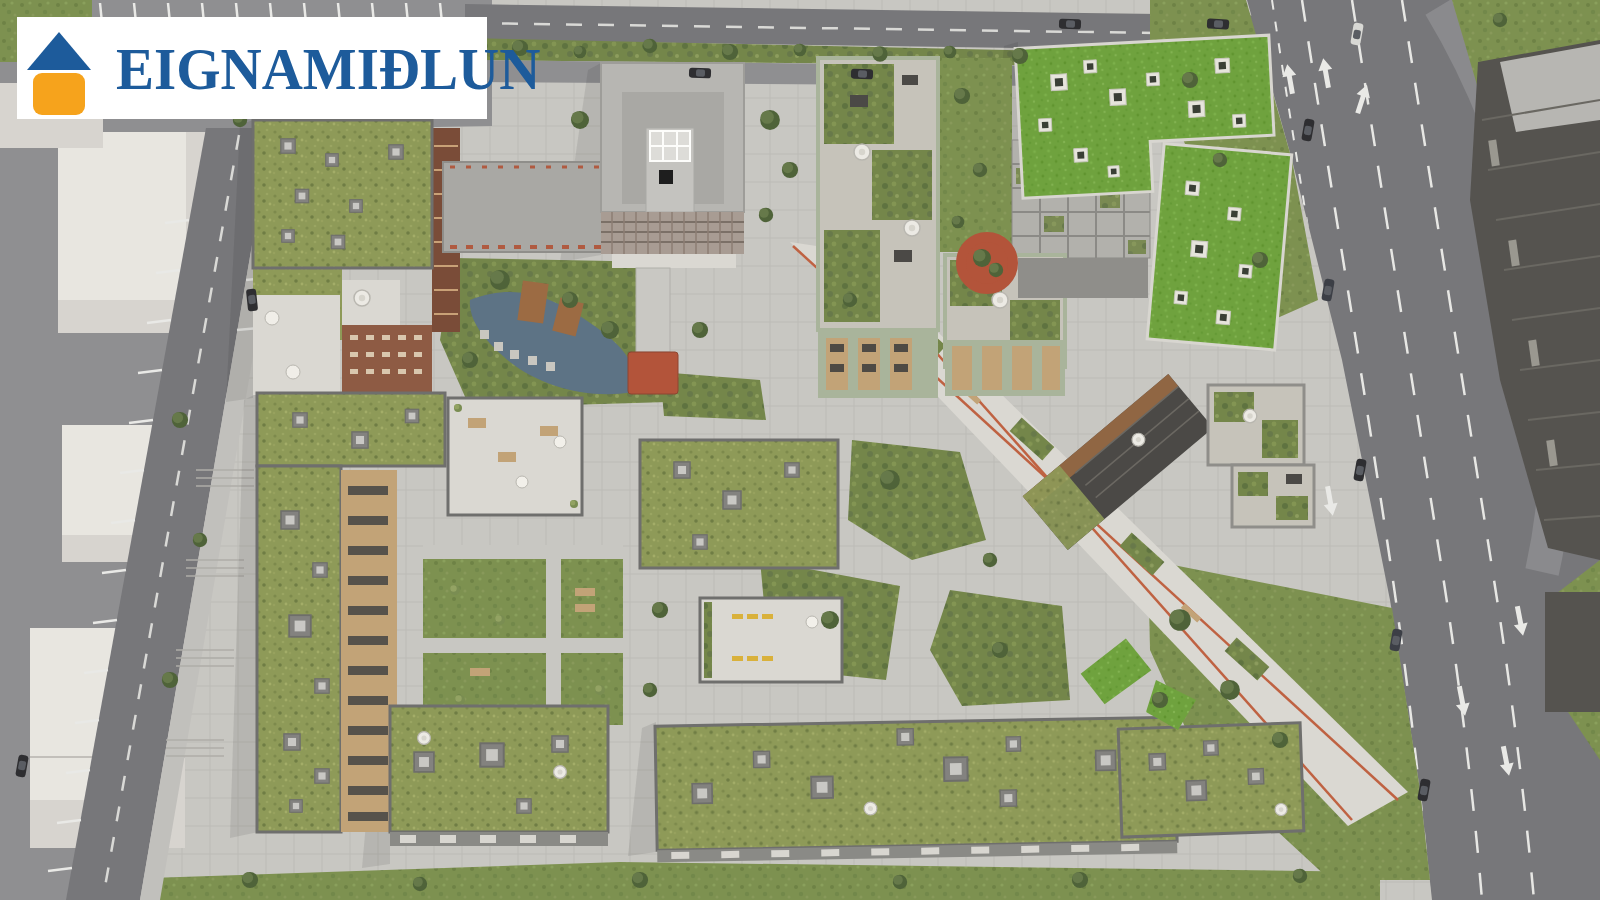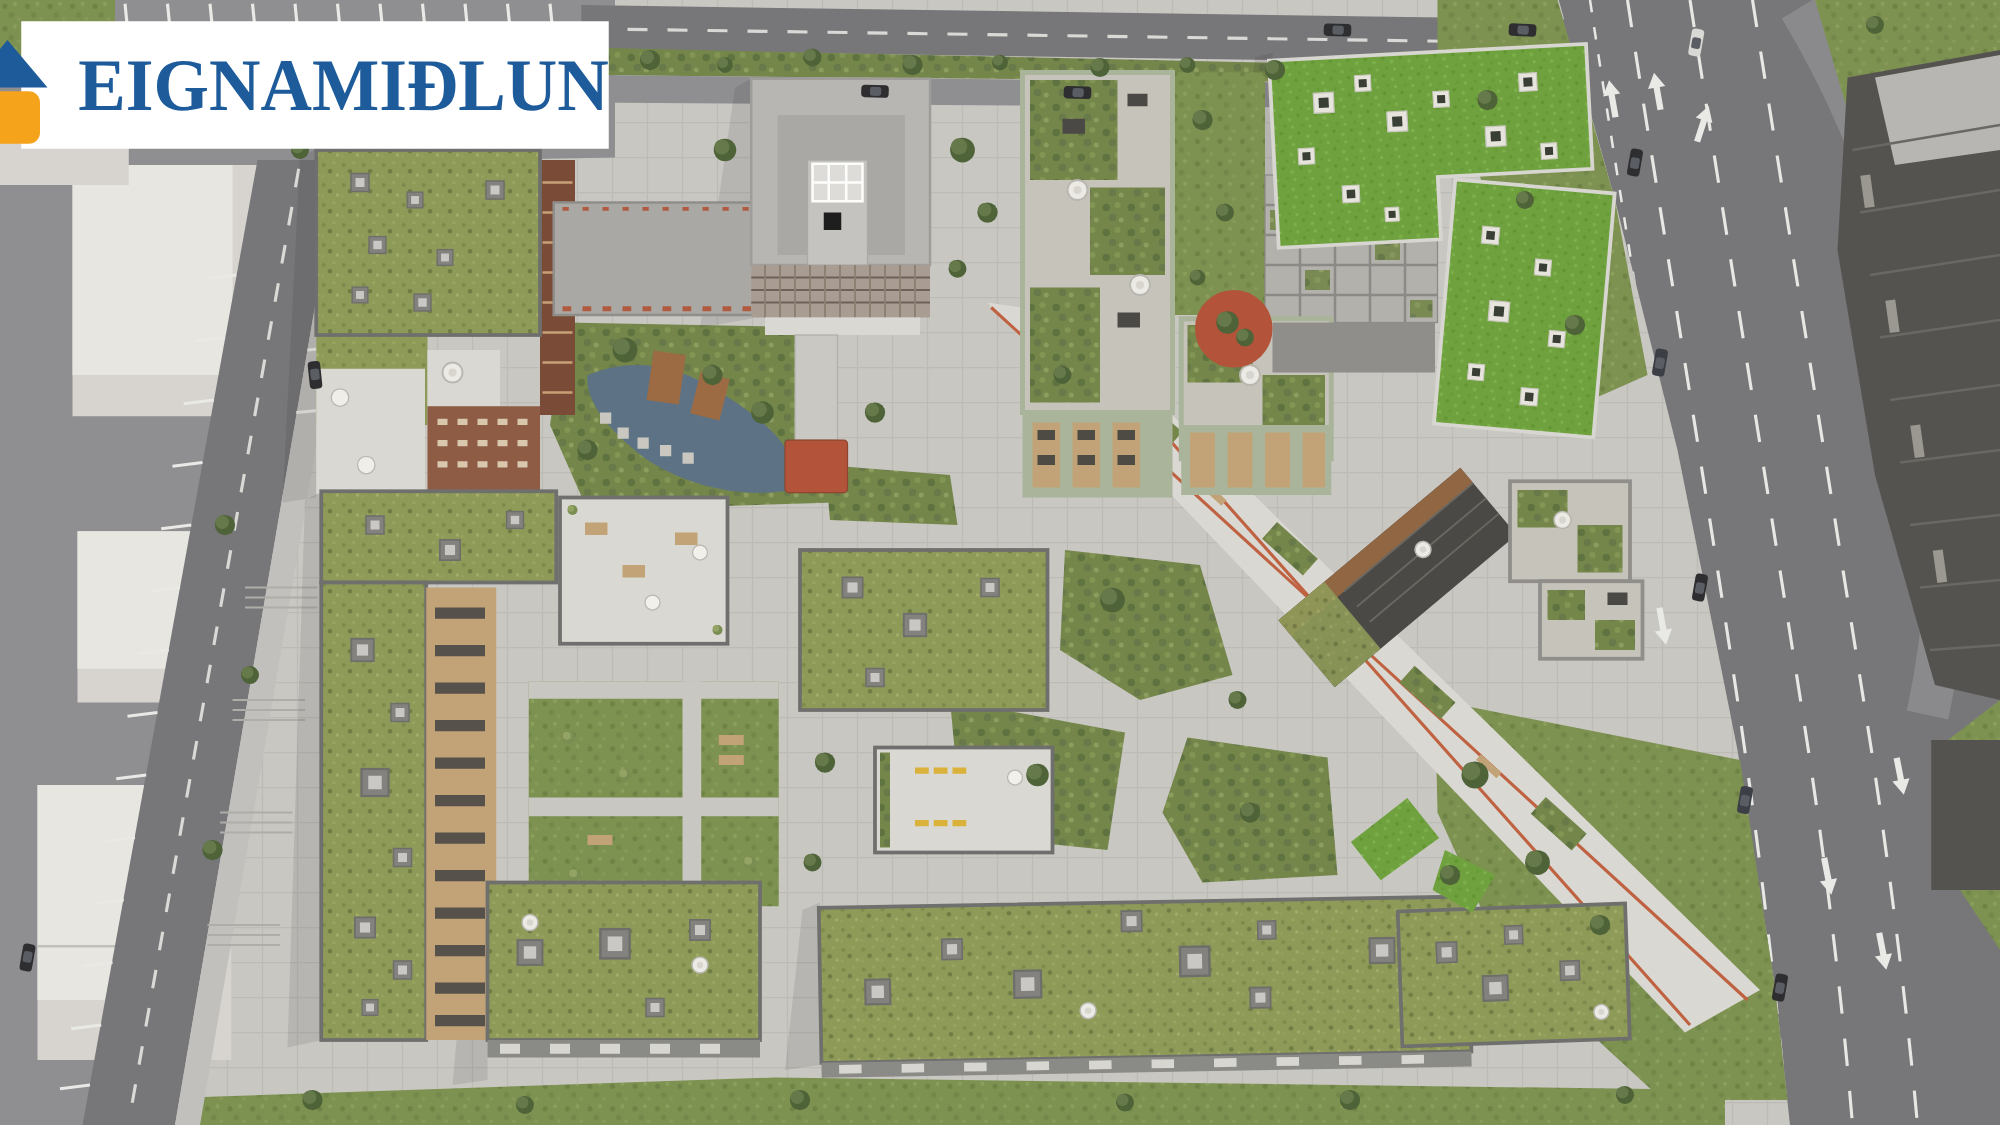--- a/index.html
+++ b/index.html
@@ -17,21 +17,21 @@
   .cRoofG{fill:var(--roofGray)} .cRoofGI{fill:var(--roofGrayIn)}
   .cTerr{fill:var(--terracotta)} .cWater{fill:var(--water)}
   .cLine{stroke:var(--lineWhite)} .cBlvd{stroke:var(--blvdLine)}
   .tD{fill:var(--treeDark)} .tL{fill:var(--treeLight)}
   .shadow{fill:#1b1b1b;opacity:.10}
   .parapet{stroke:var(--parapet);stroke-width:3;fill:none}
   .parapetL{stroke:#d8d6d0;stroke-width:3;fill:none}
 
   
   .logo{position:absolute;left:17px;top:17px;width:470px;height:102px;background:var(--logoBg);
-        display:flex;align-items:center;justify-content:flex-end;}
+        display:flex;align-items:center;}
   .logo-icon{position:relative;width:78px;height:84px;margin-left:13px;flex:0 0 auto;}
   .logo-roof{position:absolute;left:-3px;top:6px;width:0;height:0;
         border-left:32px solid transparent;border-right:32px solid transparent;
         border-bottom:38px solid var(--logoBlue);}
   .logo-body{position:absolute;left:3px;top:47px;width:52px;height:42px;border-radius:9px;
         background:var(--logoOrange);}
   .logo-text{font-family:"Liberation Serif",serif;font-weight:700;font-size:57px;
         color:var(--logoBlue);letter-spacing:0px;margin-left:8px;line-height:1;
         transform:scaleY(1.04);white-space:nowrap;}
 </style>

